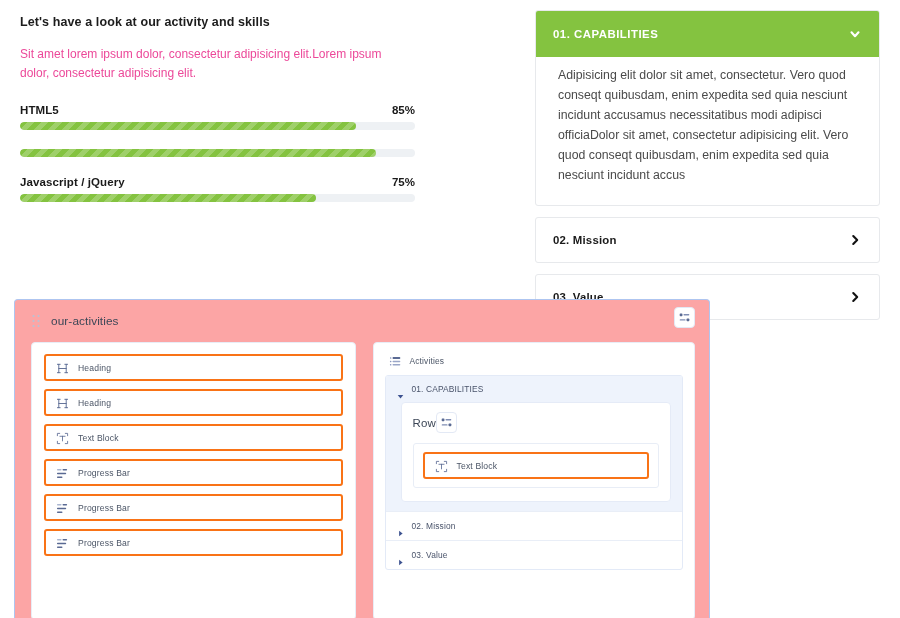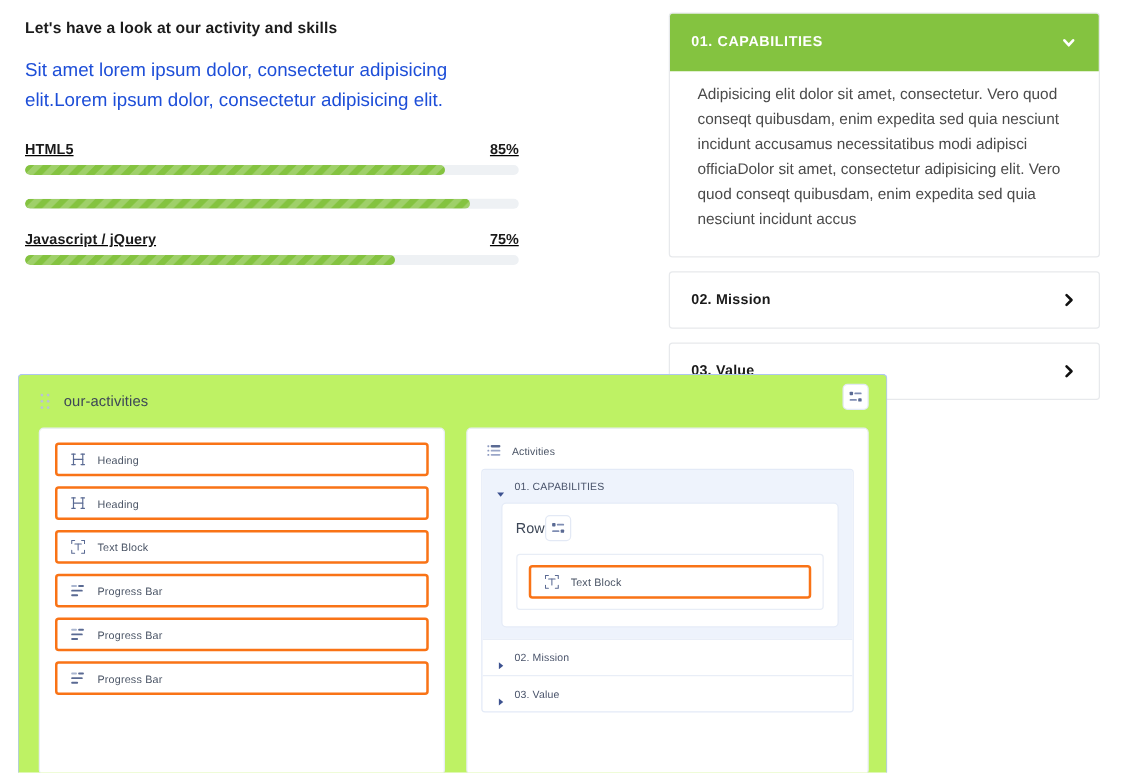--- a/index.html
+++ b/index.html
@@ -34,35 +34,34 @@
   }
   .main-title {
     font-size: 31px;
     font-weight: bold;
     color: #111111;
     letter-spacing: -0.3px;
     margin: 0 0 16px 0;
     line-height: 1.12;
   }
   .lead {
-    font-size: 15px;
-    color: #1d4ed8;
+    font-size: 12px;
+    color: #ec4899;
     line-height: 1.62;
     margin: 16px 0 20px 0;
     max-width: 382px;
   }
 
   .skills { margin-top: 16px; width: 395px; }
   .skill { margin-bottom: 19px; }
   .skill-head {
     display: flex;
     justify-content: space-between;
     align-items: baseline;
     margin-bottom: 6px;
-    text-decoration: underline;
   }
   .skill-name {
     font-size: 11.5px;
     font-weight: bold;
     color: #1a1a1a;
     letter-spacing: 0.1px;
   }
   .skill-pct {
     font-size: 11.5px;
     font-weight: bold;
@@ -138,21 +137,21 @@
   .builder-wrap {
     width: 900px;
     height: 326px;
     background: #ffffff;
     padding: 7px 14px 0 14px;
   }
   .builder {
     position: relative;
     width: 696px;
     height: 320px;
-    background: #bef264;
+    background: #fca5a5;
     border: 1px solid #aec5f0;
     border-radius: 4px 4px 0 0;
     border-bottom: none;
     overflow: hidden;
   }
   .builder-topbar {
     display: flex;
     align-items: center;
     height: 42px;
     padding: 0 14px 0 16px;

